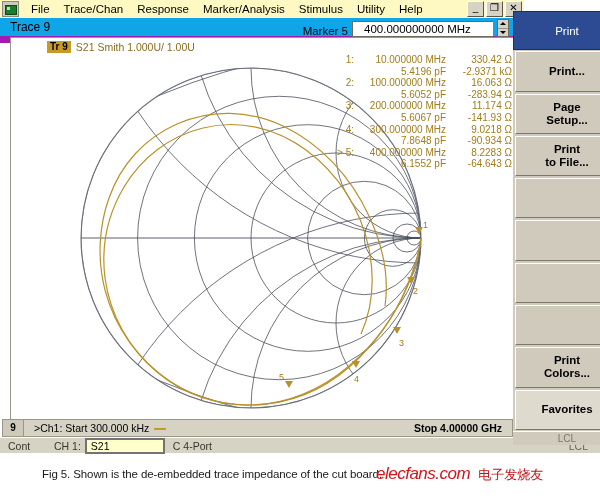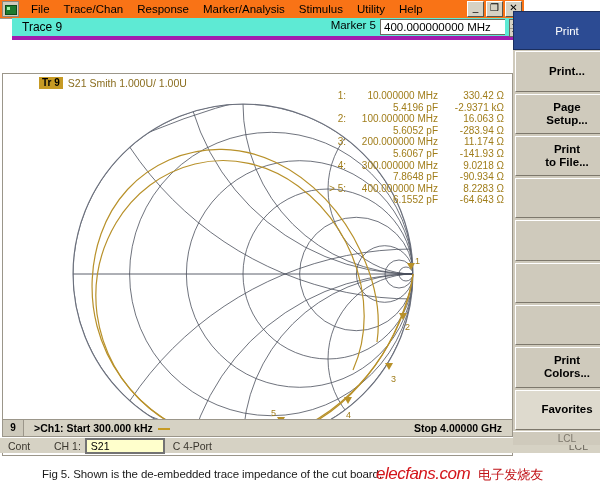--- a/index.html
+++ b/index.html
@@ -12,21 +12,21 @@
   #app {
     position: relative;
     width: 600px; height: 500px;
     background: #ffffff;
   }
 
   
   .menubar {
     position: absolute; left: 0; top: 0;
     width: 524px; height: 18px;
-    background: #f97316;
+    background: #fef9c3;
     border-bottom: 1px solid #9b968a;
     display: flex; align-items: center;
   }
   .app-icon {
     width: 15px; height: 14px;
     margin-left: 2px; margin-right: 5px;
     background: #cfcabc;
     border: 1px solid #8d887c;
     position: relative;
     flex: 0 0 auto;
@@ -67,41 +67,41 @@
   .win-btn span {
     position: absolute; left: 0; top: -1px;
     width: 100%; text-align: center;
     font-size: 10px; line-height: 14px;
     color: #000;
     font-family: "Liberation Sans", sans-serif;
   }
 
   
   .toolbar {
-    position: absolute; left: 12px; top: 18px;
+    position: absolute; left: 0; top: 18px;
     width: 513px; height: 18px;
-    background: #5eead4;
+    background: #0ea5e9;
     display: flex; align-items: center;
-    border-bottom: 4px solid #a21caf;
+    border-bottom: 7px solid #a21caf;
   }
   .trace-title {
     font-size: 12px; color: #000;
     margin-left: 10px; font-weight: normal;
   }
   .marker-group {
     position: absolute; right: 4px; top: 1px;
-    display: flex; align-items: flex-start; gap: 4px;
+    display: flex; align-items: flex-end; gap: 4px;
   }
   .marker-label { font-size: 11.5px; color: #000; }
   .marker-input {
     background: #ffffff;
     border: 1px solid #6e6a60;
     border-right: none;
     font-size: 11.5px;
-    padding: 0 3px;
+    padding: 0 11px;
     height: 14px; line-height: 14px;
     color: #000;
     min-width: 118px;
     text-align: left;
   }
   .spinner {
     width: 10px; height: 16px;
     display: flex; flex-direction: column;
     border: 1px solid #6e6a60;
     background: #d6d2c4;
@@ -115,25 +115,24 @@
     content: ""; position: absolute;
     left: 2px; top: 2px;
     border-left: 3px solid transparent;
     border-right: 3px solid transparent;
   }
   .spinner div:first-child::after { border-bottom: 3px solid #000; }
   .spinner div:last-child::after { border-top: 3px solid #000; }
 
   
   .graph-panel {
-    position: absolute; left: 2px; top: 37px;
+    position: absolute; left: 10px; top: 37px;
     width: 509px; height: 381px;
     background: #ffffff;
     border: 1px solid #9b968a;
-    margin-top: 36px;
   }
   .trace-legend {
     position: absolute; left: 36px; top: 3px;
     display: flex; align-items: center; gap: 5px;
     font-size: 10.5px;
     color: #8a6d1f;
   }
   .tr-badge {
     background: #c69a24;
     color: #000000;
@@ -165,21 +164,21 @@
     display: flex; align-items: center;
     font-size: 10.5px; color: #000;
   }
   .sb-num {
     width: 20px; text-align: center;
     background: #cdc9bb;
     border-right: 1px solid #9b968a;
     height: 100%; line-height: 16px;
     font-weight: bold; font-size: 10px;
   }
-  .sb-start { margin-left: 10px; font-weight: bold; }
+  .sb-start { margin-left: 10px; font-weight: normal; }
   .sb-dash {
     display: inline-block;
     width: 12px; height: 2px;
     background: #c69a24;
     margin-left: 5px; vertical-align: middle;
   }
   .sb-stop { position: absolute; right: 10px; font-weight: bold; }
 
   
   .statusbar {

